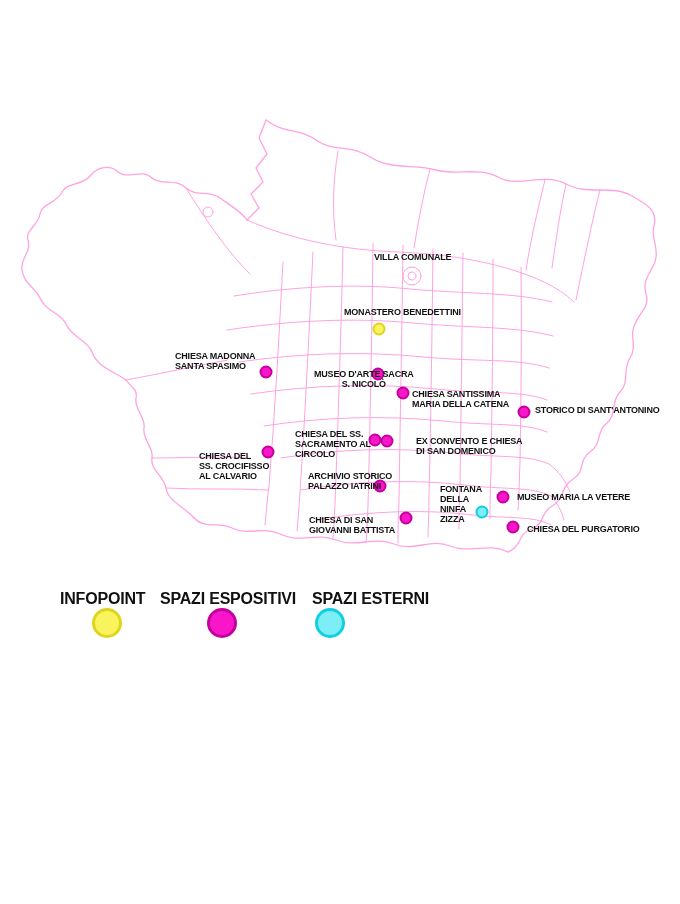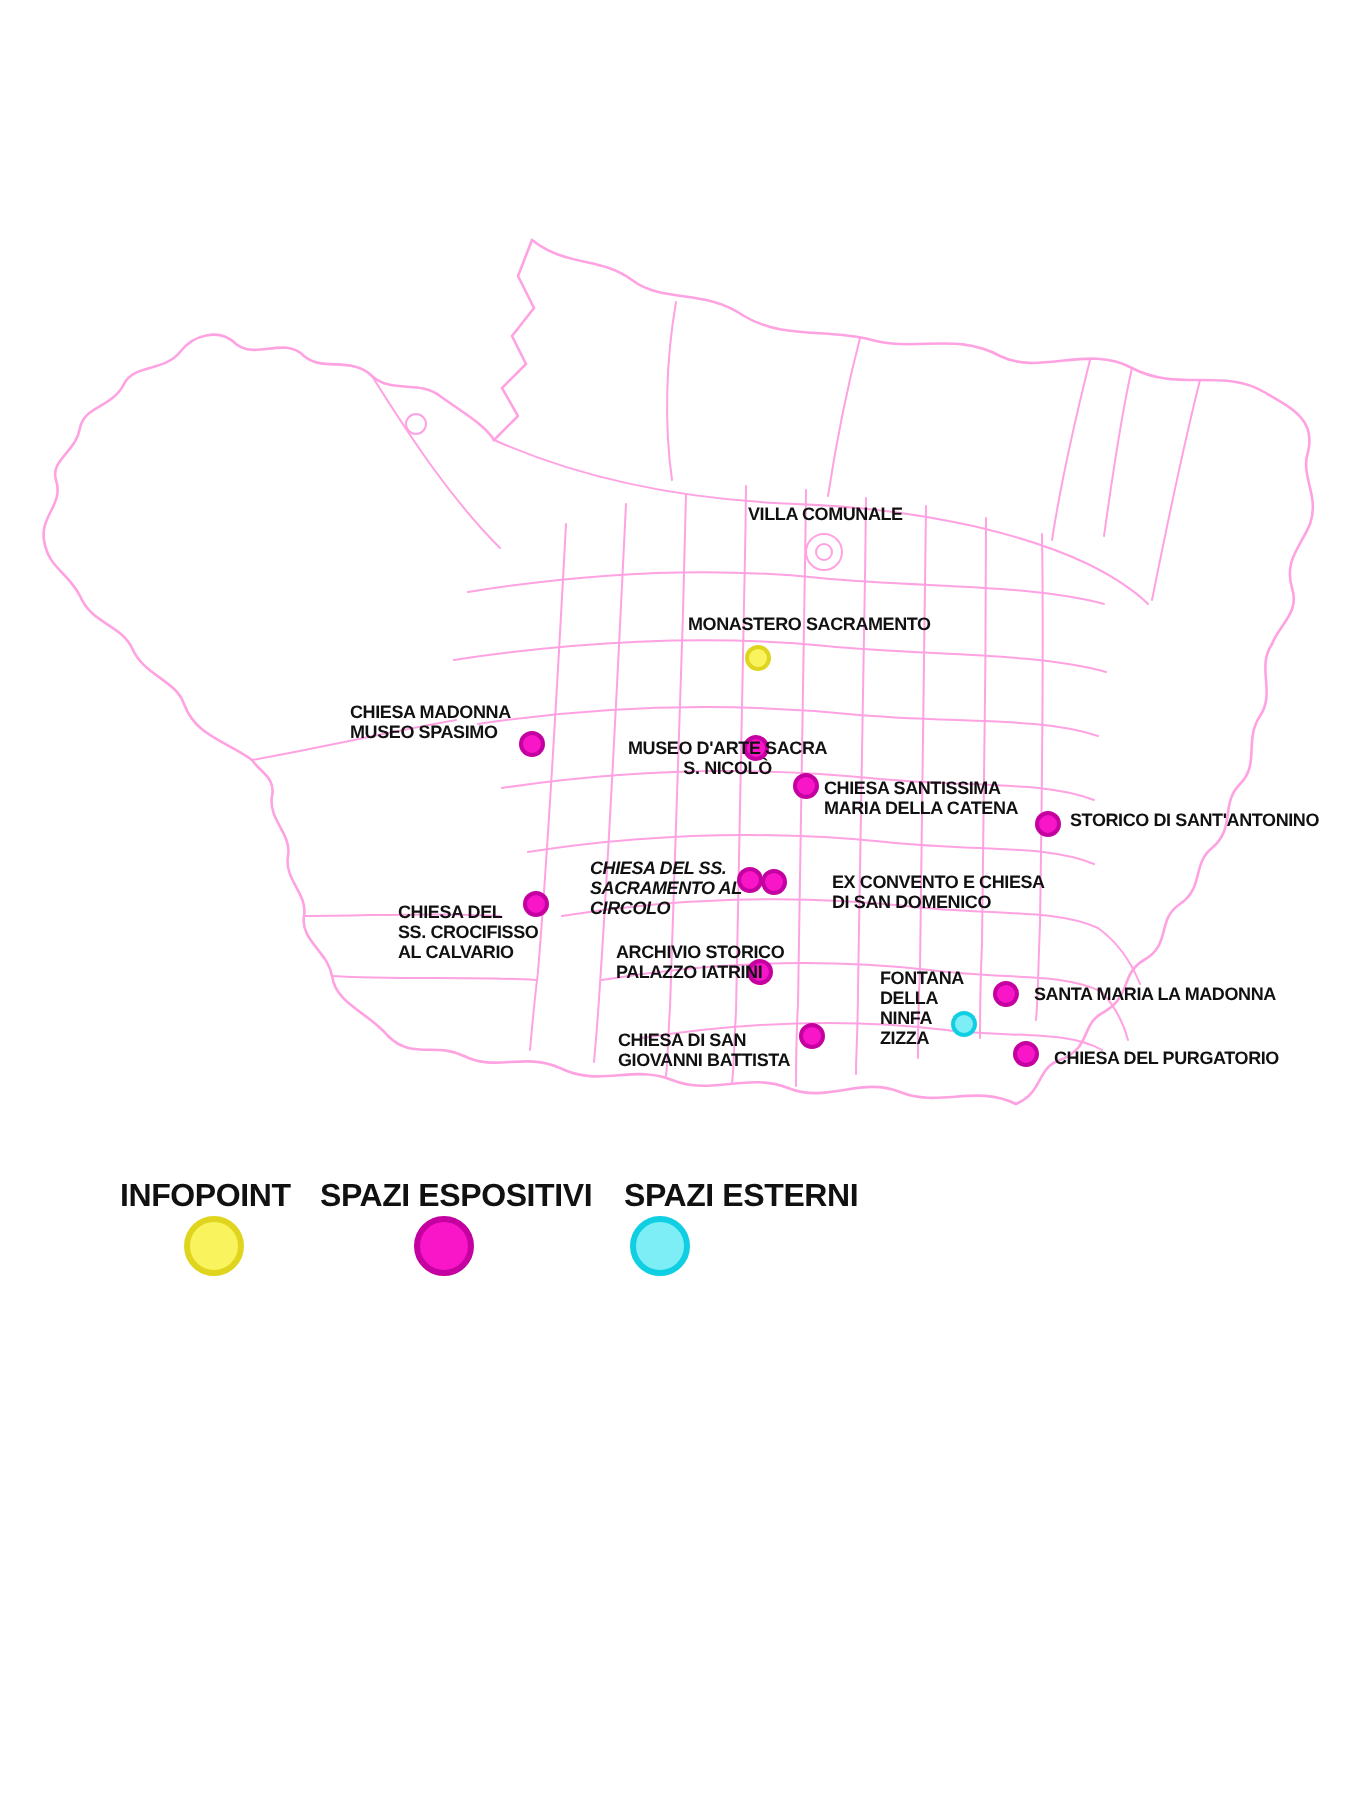--- a/index.html
+++ b/index.html
@@ -71,53 +71,53 @@
       <path d="M551,496 C558,504 562,512 564,520"></path>
       <circle cx="412" cy="276" r="9"></circle>
       <circle cx="412" cy="276" r="4"></circle>
       <circle cx="208" cy="212" r="5"></circle>
     </g>
   </svg>
 
   <div id="marker-layer">
       <div class="map-label" style="left: 374px; top: 252px; color: rgb(17, 17, 17);">VILLA COMUNALE</div>
       <div class="dot" style="left: 379px; top: 329px; background: rgb(249, 243, 94); border-color: rgb(224, 213, 30);"></div>
-      <div class="map-label" style="left: 344px; top: 307px; color: rgb(17, 17, 17);">MONASTERO SACRAMENTO</div>
+      <div class="map-label" style="left: 344px; top: 307px; color: rgb(17, 17, 17);">MONASTERO BENEDETTINI</div>
       <div class="dot" style="left: 266px; top: 372px; background: rgb(248, 22, 200); border-color: rgb(196, 0, 160);"></div>
       <div class="map-label" style="left: 175px; top: 351px; color: rgb(17, 17, 17);">CHIESA MADONNA
-MUSEO SPASIMO</div>
+SANTA SPASIMO</div>
       <div class="dot" style="left: 378px; top: 374px; background: rgb(248, 22, 200); border-color: rgb(196, 0, 160);"></div>
       <div class="map-label" style="left: 314px; top: 369px; color: rgb(17, 17, 17); text-align: center;">MUSEO D'ARTE SACRA
 S. NICOLÒ</div>
       <div class="dot" style="left: 403px; top: 393px; background: rgb(248, 22, 200); border-color: rgb(196, 0, 160);"></div>
       <div class="map-label" style="left: 412px; top: 389px; color: rgb(17, 17, 17);">CHIESA SANTISSIMA
 MARIA DELLA CATENA</div>
       <div class="dot" style="left: 524px; top: 412px; background: rgb(248, 22, 200); border-color: rgb(196, 0, 160);"></div>
       <div class="map-label" style="left: 535px; top: 405px; color: rgb(17, 17, 17);">STORICO DI SANT'ANTONINO</div>
       <div class="dot" style="left: 375px; top: 440px; background: rgb(248, 22, 200); border-color: rgb(196, 0, 160);"></div>
-      <div class="map-label" style="left: 295px; top: 429px; color: rgb(17, 17, 17); font-style: italic;">CHIESA DEL SS.
+      <div class="map-label" style="left: 295px; top: 429px; color: rgb(17, 17, 17);">CHIESA DEL SS.
 SACRAMENTO AL
 CIRCOLO</div>
       <div class="dot" style="left: 387px; top: 441px; background: rgb(248, 22, 200); border-color: rgb(196, 0, 160);"></div>
       <div class="map-label" style="left: 400px; top: 436px; color: rgb(17, 17, 17); margin-left: 16px;">EX CONVENTO E CHIESA
 DI SAN DOMENICO</div>
       <div class="dot" style="left: 268px; top: 452px; background: rgb(248, 22, 200); border-color: rgb(196, 0, 160);"></div>
       <div class="map-label" style="left: 199px; top: 451px; color: rgb(17, 17, 17);">CHIESA DEL
 SS. CROCIFISSO
 AL CALVARIO</div>
       <div class="dot" style="left: 380px; top: 486px; background: rgb(248, 22, 200); border-color: rgb(196, 0, 160);"></div>
       <div class="map-label" style="left: 308px; top: 471px; color: rgb(17, 17, 17);">ARCHIVIO STORICO
 PALAZZO IATRINI</div>
       <div class="dot" style="left: 482px; top: 512px; background: rgb(125, 238, 245); border-color: rgb(16, 207, 226);"></div>
       <div class="map-label" style="left: 440px; top: 484px; color: rgb(17, 17, 17);">FONTANA
 DELLA
 NINFA
 ZIZZA</div>
       <div class="dot" style="left: 503px; top: 497px; background: rgb(248, 22, 200); border-color: rgb(196, 0, 160);"></div>
-      <div class="map-label" style="left: 517px; top: 492px; color: rgb(17, 17, 17);">SANTA MARIA LA MADONNA</div>
+      <div class="map-label" style="left: 517px; top: 492px; color: rgb(17, 17, 17);">MUSEO MARIA LA VETERE</div>
       <div class="dot" style="left: 406px; top: 518px; background: rgb(248, 22, 200); border-color: rgb(196, 0, 160);"></div>
       <div class="map-label" style="left: 309px; top: 515px; color: rgb(17, 17, 17);">CHIESA DI SAN
 GIOVANNI BATTISTA</div>
       <div class="dot" style="left: 513px; top: 527px; background: rgb(248, 22, 200); border-color: rgb(196, 0, 160);"></div>
       <div class="map-label" style="left: 527px; top: 524px; color: rgb(17, 17, 17); text-align: right;">CHIESA DEL PURGATORIO</div>
     </div>
 
   <div id="legend">
       <div class="legend-label" style="left: 60px; top: 590px; color: rgb(17, 17, 17);">INFOPOINT</div>
       <div class="legend-circle" style="left: 107px; top: 623px; background: rgb(249, 243, 94); border-color: rgb(224, 213, 30);"></div>

